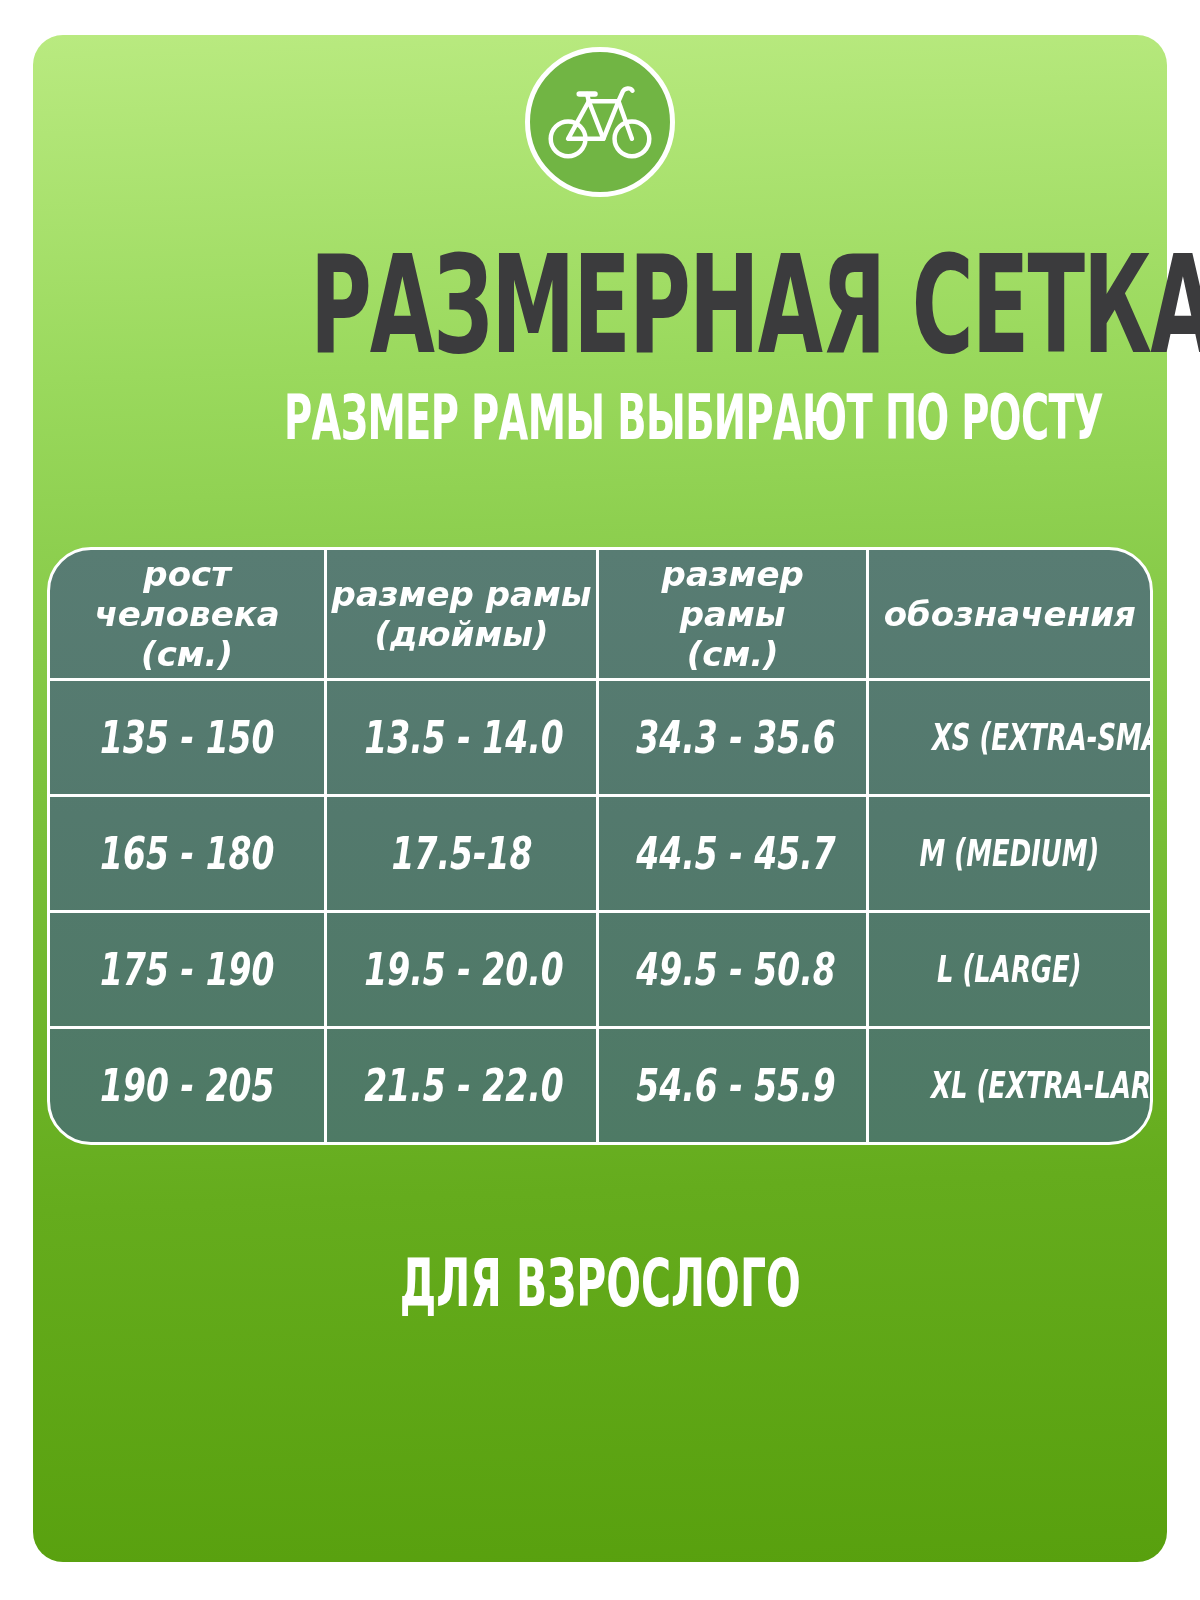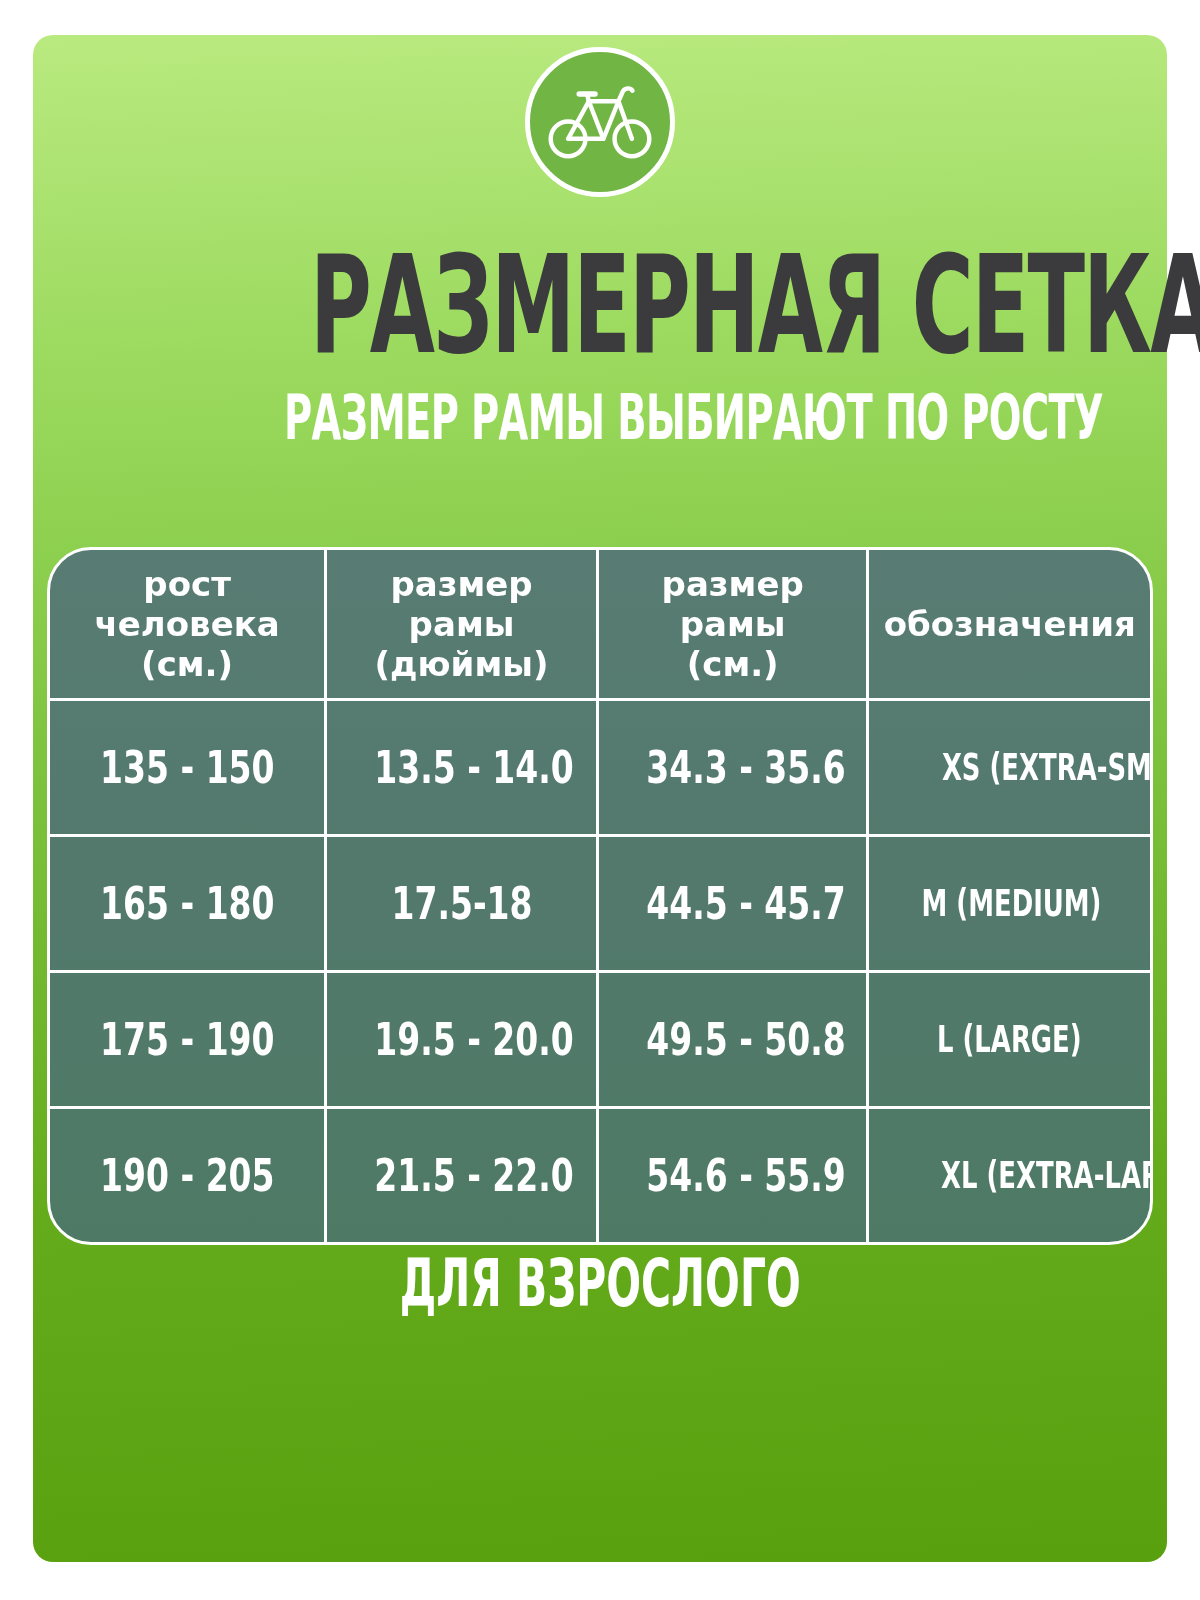--- a/index.html
+++ b/index.html
@@ -6,21 +6,21 @@
   .page{
     position:relative;
     width:1200px;height:1600px;
     background:#ffffff;
     font-family:"DejaVu Sans", sans-serif;
     overflow:hidden;
   }
   .card{
     position:absolute;
     left:33px; top:35px; width:1134px; height:1527px;
-    border-radius:20px;
+    border-radius:30px;
     background:linear-gradient(178deg,#b9ea80 0%, #9ad95d 22%, #7cc23c 48%, #65ac1d 75%, #58a00e 100%);
   }
   
   .badge{
     position:absolute; left:50%; top:12px; transform:translateX(-50%);
     width:150px;height:150px;border-radius:50%;
     background:#71b544;border:5px solid #ffffff;
     box-sizing:border-box;
     display:flex;align-items:center;justify-content:center;
   }
@@ -44,23 +44,24 @@
     position:absolute;left:14px;right:14px;top:512px;
     border:3px solid #ffffff;border-radius:44px;overflow:hidden;
     background:linear-gradient(180deg,#587c73 0%, #53796d 45%, #4e7a65 100%);
   }
   table.grid{
     width:100%;border-collapse:separate;border-spacing:0;table-layout:fixed;
   }
   .grid col.c1{width:25.2%;} .grid col.c2{width:24.7%;}
   .grid col.c3{width:24.6%;} .grid col.c4{width:25.5%;}
   .grid th,.grid td{
-    padding:14px;margin:0;text-align:center;vertical-align:middle;
+    padding:4px;margin:0;text-align:center;vertical-align:middle;
     border-right:3px solid #ffffff;border-bottom:3px solid #ffffff;
     color:#ffffff;
+    font-style:italic;
   }
   .grid th:last-child,.grid td:last-child{border-right:none;}
   .grid tr:last-child td{border-bottom:none;text-align:center;}
   .grid th{height:97px;font-size:34px;font-weight:bold;}
   .grid td{height:105px;}
   .hline{display:block;line-height:40px;}
   .num{
     display:inline-block;white-space:nowrap;
     font-size:44px;font-weight:bold;line-height:44px;
     transform:scaleX(.75);transform-origin:50% 50%;

